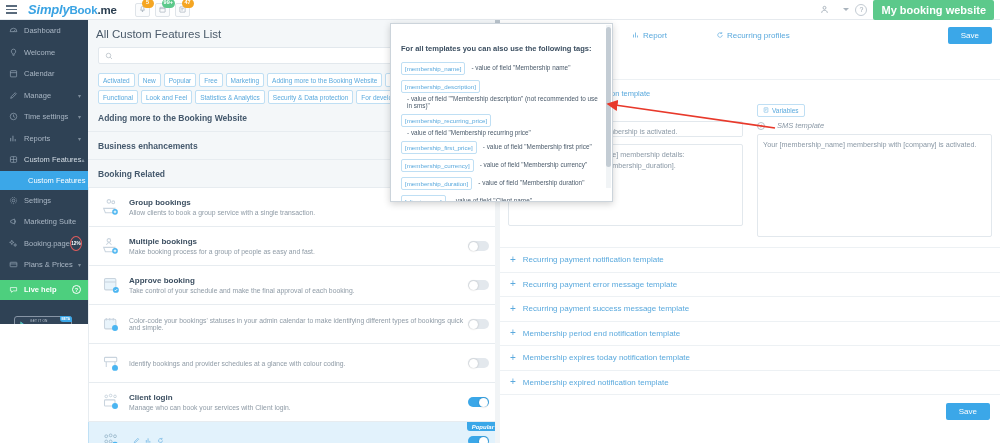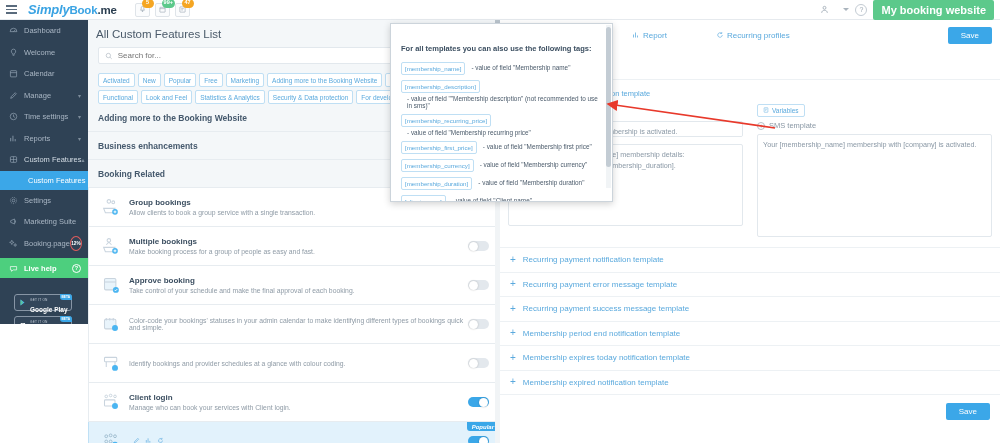--- a/index.html
+++ b/index.html
@@ -147,21 +147,21 @@
   }
   .tpl-row { padding:6px 8px 0 8px; }
   .tpl-link { font-size:7.5px; color:#5aa9dd; cursor:pointer; }
   .tpl-grid { display:flex; gap:14px; padding:6px 8px 0 8px; }
   .tpl-col { flex:1; }
   .tpl-col-head { display:flex; align-items:center; gap:4px; margin-bottom:5px; height:12px;}
   .var-btn {
     border:1px solid #bfdff4; border-radius:2px; font-size:6.5px; color:#5aa9dd;
     padding:2px 5px; display:inline-flex; align-items:center; gap:3px; cursor:pointer; background:#fff;
   }
-  .sms-label { font-size:7.5px; color:#8a98a5; display:flex; align-items:center; gap:4px;}
+  .sms-label { font-size:7.5px; color:#8a98a5; display:flex; align-items:center; gap:12px;font-style:italic;}
   .info-i { width:8px;height:8px;border:1px solid #b6c0c9;border-radius:50%;
     display:flex;align-items:center;justify-content:center;font-size:5.5px;color:#9aa6b1;}
   .ta {
     width:100%; border:1px solid #e2e8ed; border-radius:2px; background:#fff;
     font-family:"Liberation Sans", sans-serif; font-size:7.2px; color:#8a98a5;
     padding:4px 5px; resize:none; outline:none; line-height:1.55;
   }
   .ta.subject { height:16px; margin-bottom:5px; }
   .ta.body { height:82px; }
   .accordion { border-top:1px solid #edf1f4; }
@@ -341,20 +341,30 @@
     </div>
     <div class="nav-item">
       <span class="ni">
           <svg width="9" height="9" viewBox="0 0 16 16">
             <path d="M5 2l1 3 3 1-3 1-1 3-1-3-3-1 3-1z" fill="none" stroke="#97a7b7" stroke-width="1"></path>
             <path d="M11 8l.7 2 2 .7-2 .7-.7 2-.7-2-2-.7 2-.7z" fill="none" stroke="#97a7b7" stroke-width="1"></path>
           </svg>
         </span>
       <span class="nlabel">Booking.page</span>
       <span class="ring">12%</span>
+    </div>
+    <div class="nav-item">
+      <span class="ni">
+          <svg width="9" height="9" viewBox="0 0 16 16">
+            <rect x="2" y="4" width="12" height="8" rx="1" fill="none" stroke="#97a7b7" stroke-width="1.2"></rect>
+            <path d="M2 7h12" stroke="#97a7b7" stroke-width="1.2"></path>
+          </svg>
+        </span>
+      <span class="nlabel">Plans &amp; Prices</span>
+      <span class="chev">▾</span>
     </div>
     <div class="nav-item live">
       <span class="ni">
           <svg width="9" height="9" viewBox="0 0 16 16">
             <path d="M2.5 4.5h11v6h-6l-3 2.5V10.5h-2z" fill="none" stroke="#fff" stroke-width="1.2"></path>
           </svg>
         </span>
       <span class="nlabel">Live help</span>
       <span class="help-q">?</span>
     </div>
@@ -385,21 +395,20 @@
   </div>
 
   <div class="list-panel">
     <div class="lp-title">All Custom Features List</div>
     <div class="search-wrap">
       <div class="search-box">
         <svg width="8" height="8" viewBox="0 0 16 16">
             <circle cx="7" cy="7" r="4.5" fill="none" stroke="#aab4bd" stroke-width="1.3"></circle>
             <path d="M10.4 10.4L14 14" stroke="#aab4bd" stroke-width="1.3"></path>
           </svg>
-        <input placeholder="Search for..." style="">
       </div>
     </div>
     <div class="chips">
       <div class="chip">Activated</div>
       <div class="chip">New</div>
       <div class="chip">Popular</div>
       <div class="chip">Free</div>
       <div class="chip">Marketing</div>
       <div class="chip">Adding more to the Booking Website</div>
       <div class="chip">Business enhancements</div>

